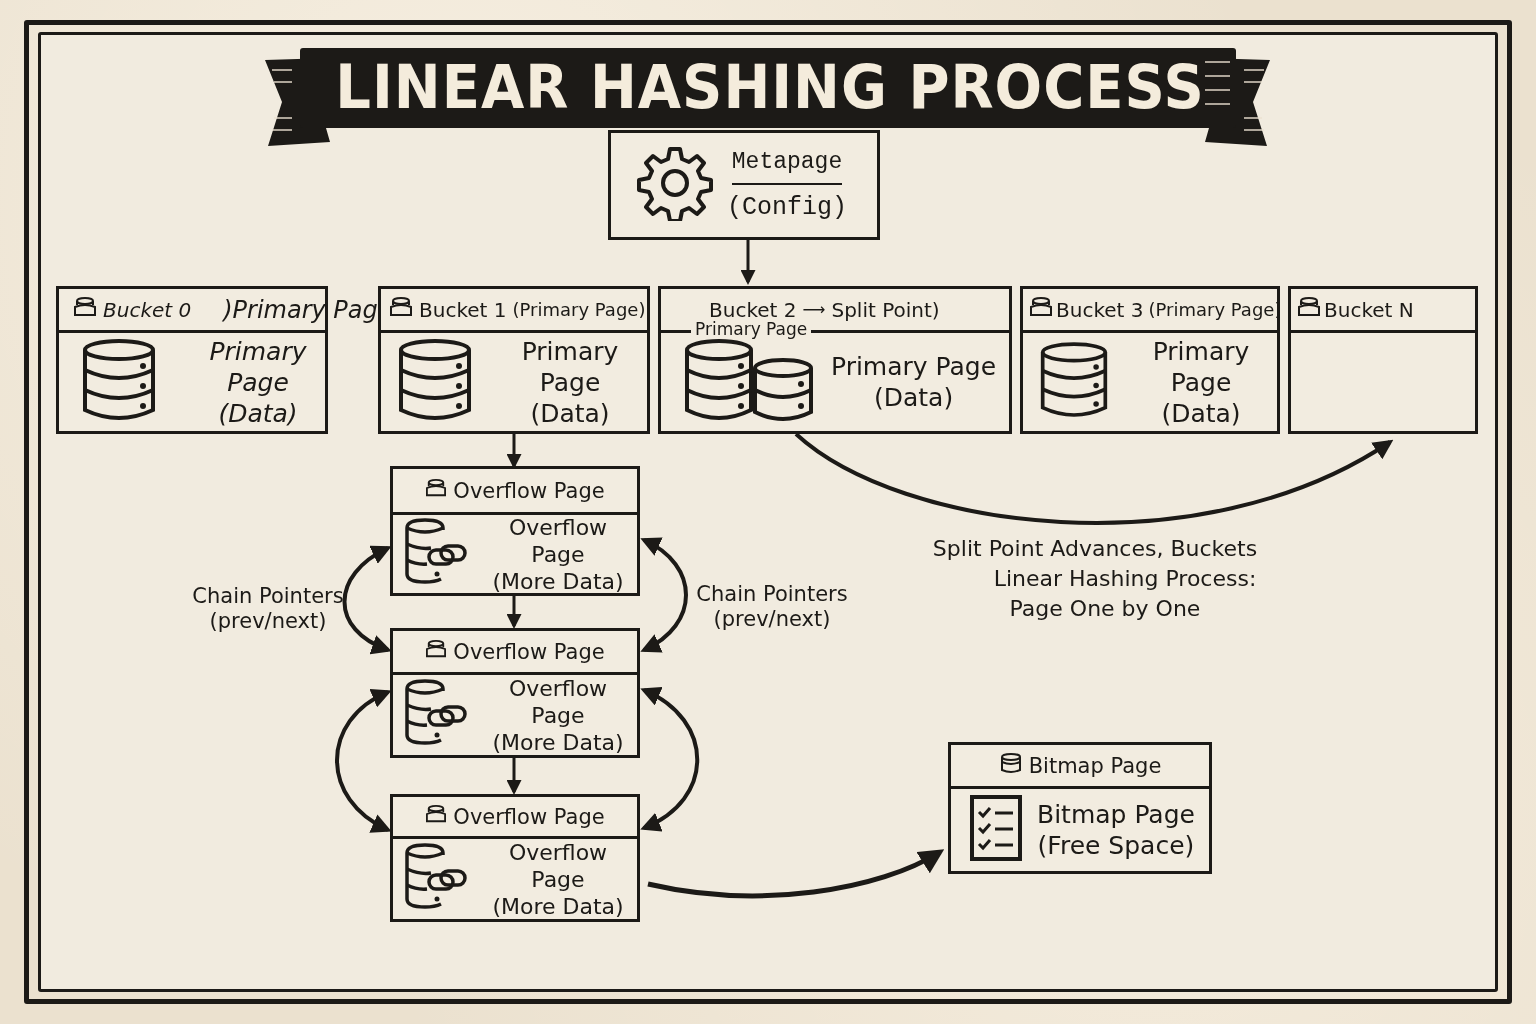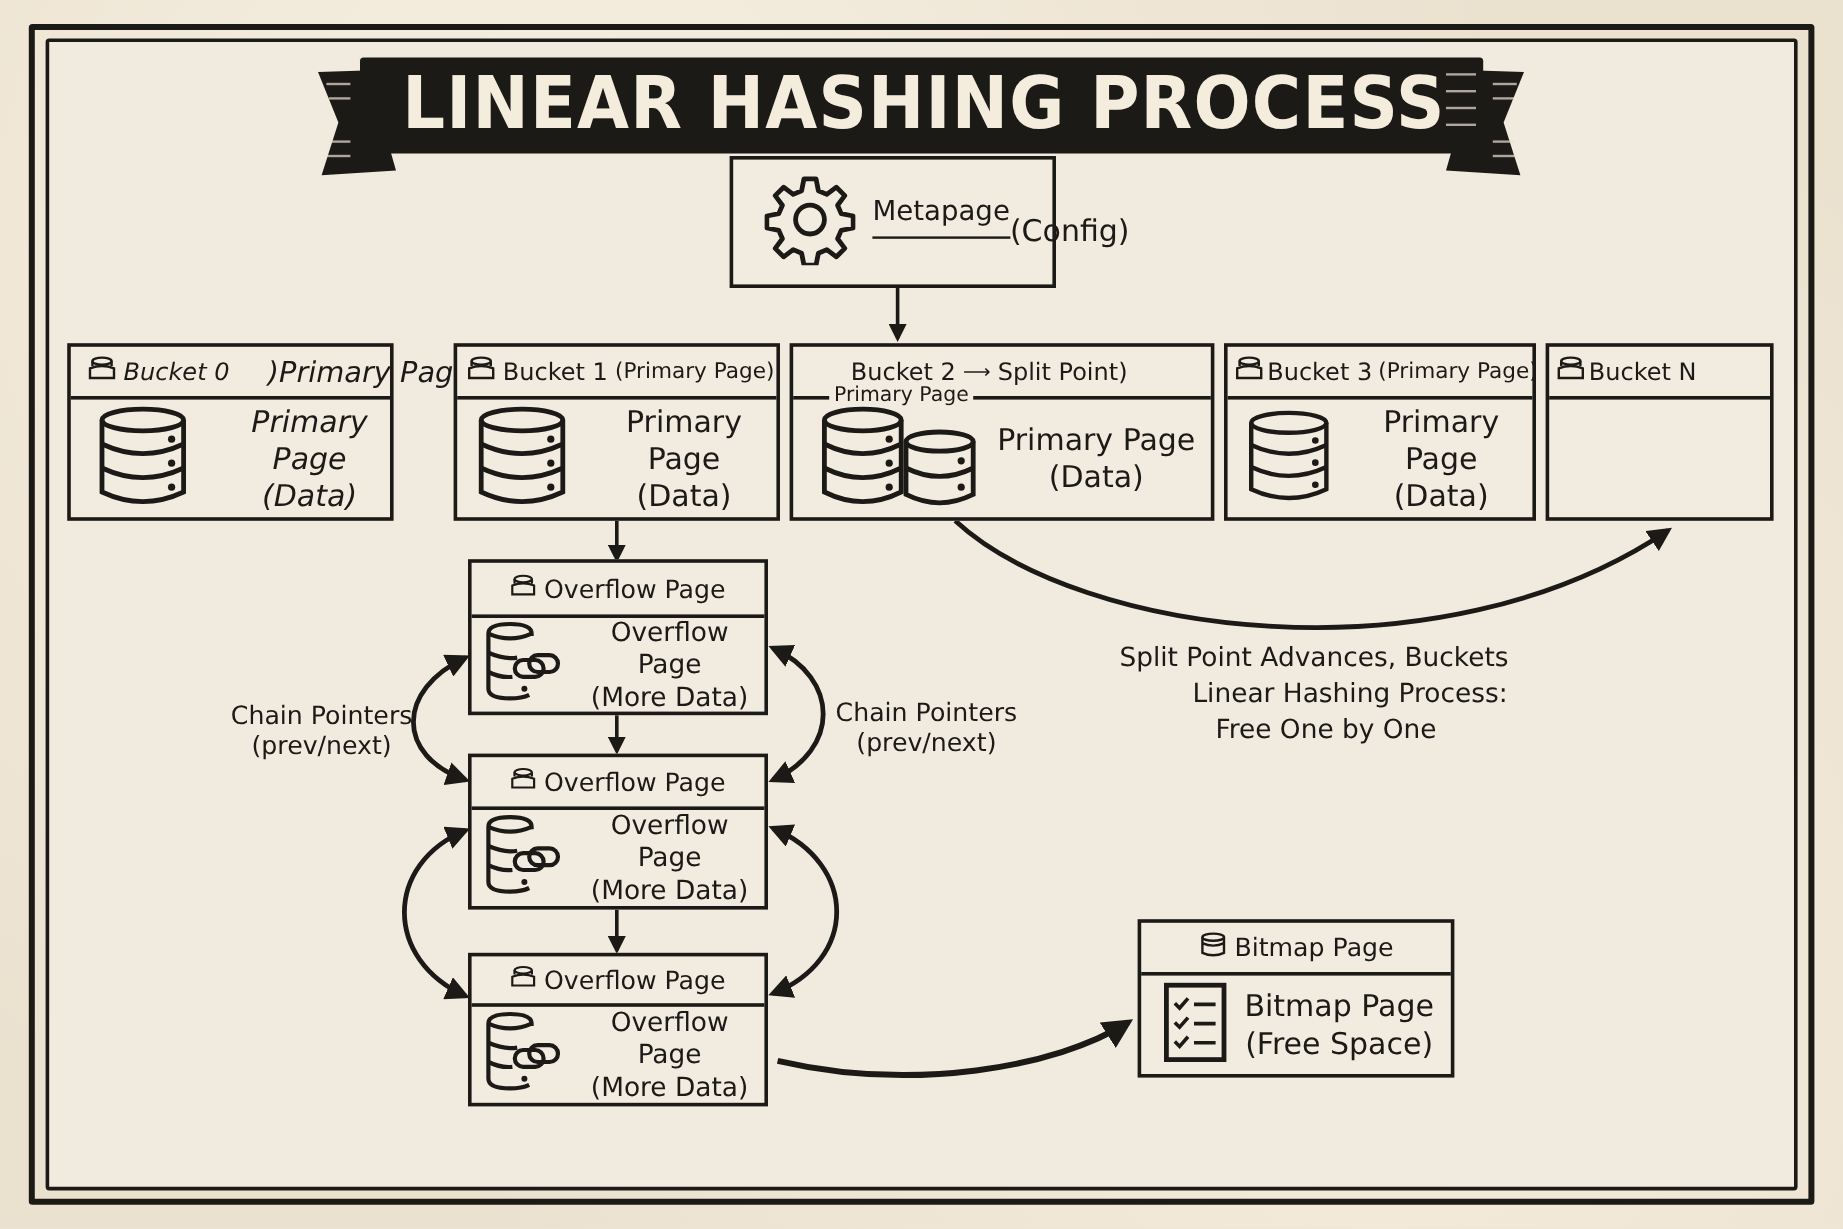--- a/index.html
+++ b/index.html
@@ -113,21 +113,21 @@
 
 <div class="banner-text">LINEAR HASHING PROCESS</div>
 
 <div class="box" style="left:608px; top:130px; width:272px; height:110px; display:flex; align-items:center;">
   <span style="margin-left:26px; margin-right:14px;">
     <svg width="76" height="76" viewBox="0 0 76 76">
       <path d="M33,4 h10 l2,10 l7,3 l8,-6 l7,7 l-6,8 l3,7 l10,2 v10 l-10,2 l-3,7 l6,8 l-7,7 l-8,-6 l-7,3 l-2,10 h-10 l-2,-10 l-7,-3 l-8,6 l-7,-7 l6,-8 l-3,-7 l-10,-2 v-10 l10,-2 l3,-7 l-6,-8 l7,-7 l8,6 l7,-3 z" fill="none" stroke="#1c1a17" stroke-width="4" stroke-linejoin="round"></path>
       <circle cx="38" cy="38" r="12" fill="none" stroke="#1c1a17" stroke-width="4"></circle>
     </svg>
   </span>
-  <div style="display:flex; align-items:flex-end;">
+  <div style="display:flex; flex-direction:column; align-items:center;font-family:Liberation Mono, monospace;">
     <span style="font-size:23px; padding-bottom:8px; border-bottom:2px solid #1c1a17; margin-bottom:8px;">Metapage</span>
     <span style="font-size:25px;">(Config)</span>
   </div>
 </div>
 
 <div class="box" style="left:56px; top:286px; width:272px; height:148px;font-style:italic;">
   <div class="box-head" style="height:44px;">
     <span class="icon-small">
       <svg width="24" height="22" viewBox="0 0 24 22">
           <ellipse cx="12" cy="5" rx="8" ry="3" fill="none" stroke="#1c1a17" stroke-width="2"></ellipse>
@@ -359,24 +359,24 @@
   <div>(prev/next)</div>
 </div>
 <div class="label" style="left:690px; top:582px; width:164px;">
   <div>Chain Pointers</div>
   <div>(prev/next)</div>
 </div>
 
 <div class="label" style="left:910px; top:534px; width:370px; font-size:22px; line-height:30px;">
   <div>Split Point Advances, Buckets</div>
   <div style="padding-left:60px;">Linear Hashing Process:</div>
-  <div style="padding-left:20px;">Free One by One</div>
-</div>
-
-<div class="box" style="left:948px; top:766px; width:264px; height:132px;">
+  <div style="padding-left:20px;">Page One by One</div>
+</div>
+
+<div class="box" style="left:948px; top:742px; width:264px; height:132px;">
   <div class="box-head" style="height:44px; justify-content:center; padding-left:0; font-size:21px;">
     <span class="icon-small"><svg width="24" height="22" viewBox="0 0 24 22">
           <ellipse cx="12" cy="5" rx="9" ry="3" fill="none" stroke="#1c1a17" stroke-width="2"></ellipse>
           <path d="M3,5 v13 q9,4 18,0 v-13 M3,10 q9,4 18,0" fill="none" stroke="#1c1a17" stroke-width="2"></path>
         </svg></span>
     <span>Bitmap Page</span>
   </div>
   <div class="box-body" style="top:44px;">
     <span style="margin-left:18px;">
       <svg width="54" height="68" viewBox="0 0 54 68">

